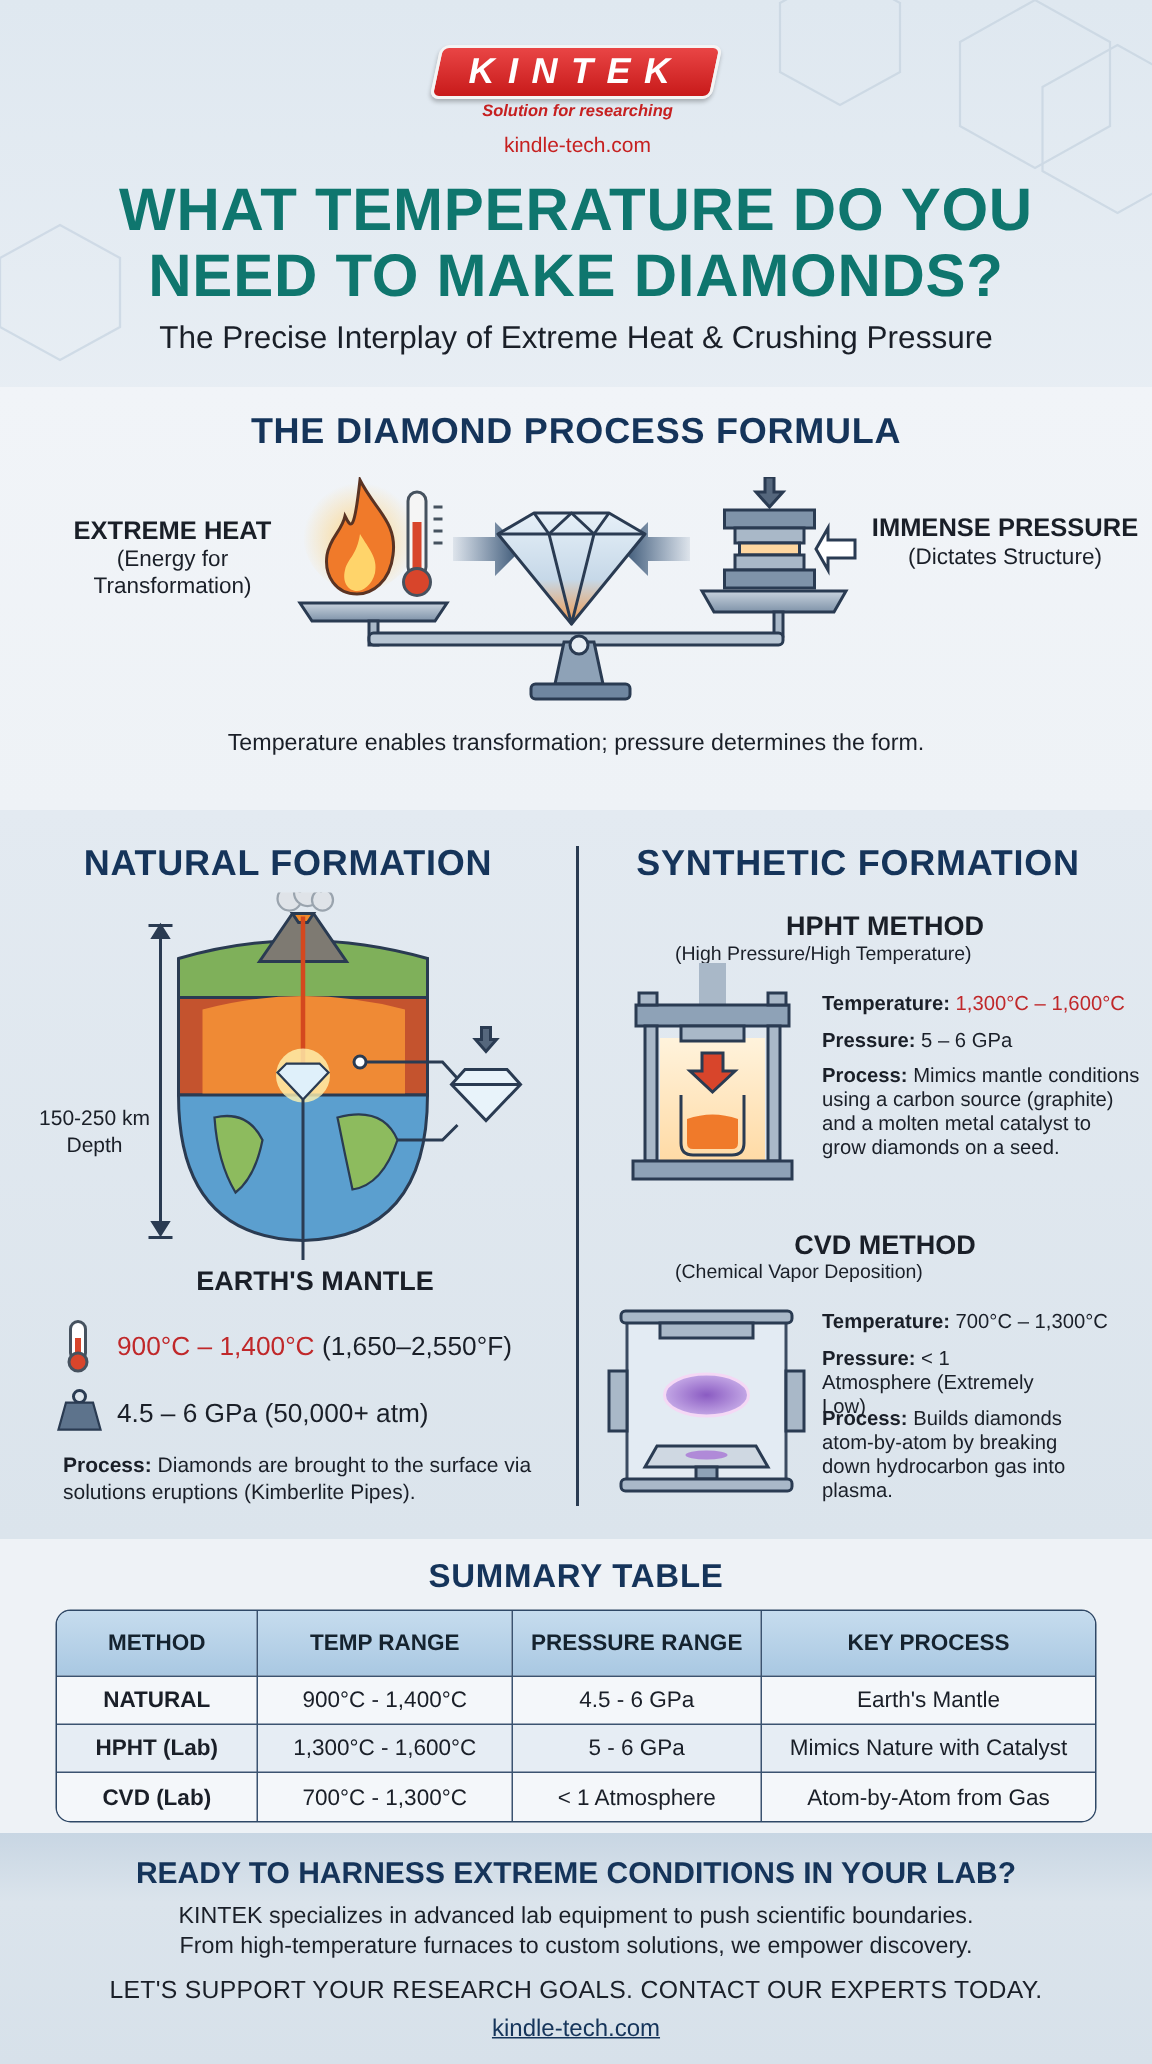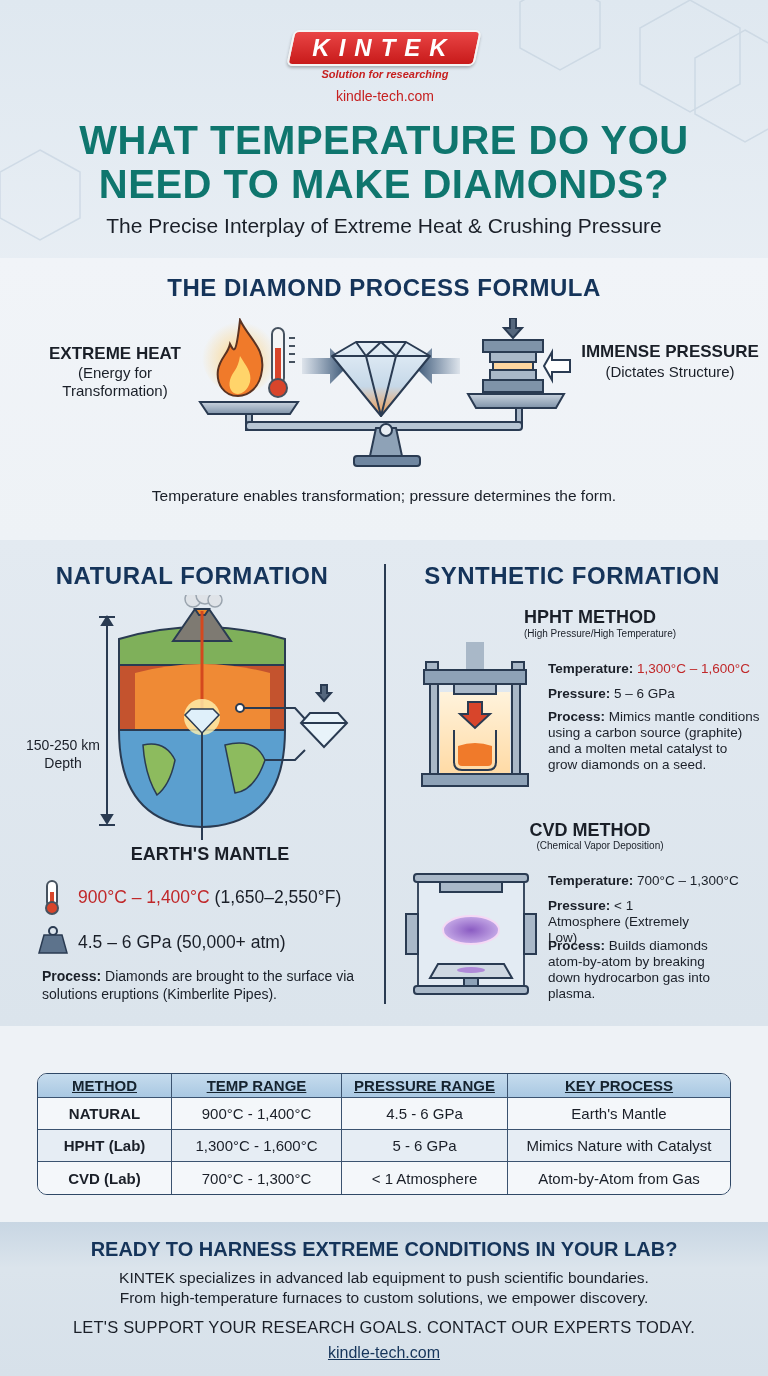--- a/index.html
+++ b/index.html
@@ -46,32 +46,32 @@
   .nat-title { left: 20px; top: 22px; width: 344px; }
   .syn-title { left: 400px; top: 22px; width: 344px; }
   .depth-label { left: 18px; top: 196px; width: 90px; font-size: 14px; text-align: center; line-height: 18px; }
   .mantle-label { left: 60px; top: 304px; width: 300px; font-size: 18px; font-weight: 700; text-align: center; }
   .nat-temp { left: 78px; top: 347px; font-size: 17.5px; }
   .nat-temp .red { color: #c0282a; margin-top: 26px; }
   .nat-press { left: 78px; top: 392px; font-size: 17.5px; }
   .nat-process { left: 42px; top: 427px; width: 330px; font-size: 14px; line-height: 18px; }
 
   .method-title { font-size: 18px; font-weight: 700; text-align: center; }
-  .method-sub { font-size: 10px; text-align: center; }
+  .method-sub { font-size: 13px; text-align: left; }
   .spec { font-size: 13.5px; line-height: 16px; }
   .spec b { font-weight: 700; }
   .spec .red { color: #c0282a; }
 
   
   #summary { left: 0; top: 1026px; width: 768px; height: 196px; background: #eef2f6; }
   table.sum {
     position: absolute; left: 37px; top: 47px; width: 694px; border-collapse: separate; border-spacing: 0;
     border: 1.5px solid #2f4866; border-radius: 10px; overflow: hidden; font-size: 15px;
   }
-  table.sum th { background: linear-gradient(180deg, #c6dcee, #a9c8e2); font-weight: 700; height: 24px; color: #15232f; text-decoration: underline; }
+  table.sum th { background: linear-gradient(180deg, #c6dcee, #a9c8e2); font-weight: 700; height: 44px; color: #15232f; }
   table.sum td { height: 32px; text-align: center; background: #f4f7fa; }
   table.sum tr:nth-child(even) td { background: #e6edf4; }
   table.sum th, table.sum td { border-right: 1px solid #3b5370; border-bottom: 1px solid #3b5370; }
   table.sum th:last-child, table.sum td:last-child { border-right: none; }
   table.sum tr:last-child td { border-bottom: none; }
   table.sum td.m { font-weight: 700; }
 
   
   #cta { left: 0; top: 1222px; width: 768px; height: 154px; background: linear-gradient(180deg, #c8d6e3 0%, #dbe4ec 30%, #d7e1ea 100%); padding-left: 48px; }
   .cta-title { left: 10px; top: 16px; width: 748px; font-size: 20px; font-weight: 700; color: #15345a; text-align: center; }
@@ -341,20 +341,21 @@
     <b>Pressure:</b>
     <span>&lt; 1 Atmosphere (Extremely Low)</span>
   </div>
   <div class="abs spec" style="left:548px;top:398px;width:190px">
     <b>Process:</b>
     <span>Builds diamonds atom-by-atom by breaking down hydrocarbon gas into plasma.</span>
   </div>
 </section>
 
 <section id="summary" class="abs">
+  <h2 class="abs sec-title" style="left:0;top:12px;width:768px;font-size:22px">SUMMARY TABLE</h2>
   <table class="sum">
     <thead>
       <tr>
         <th style="width:134px">METHOD</th>
         <th style="width:170px">TEMP RANGE</th>
         <th style="width:166px">PRESSURE RANGE</th>
         <th>KEY PROCESS</th>
       </tr>
     </thead>
     <tbody>

